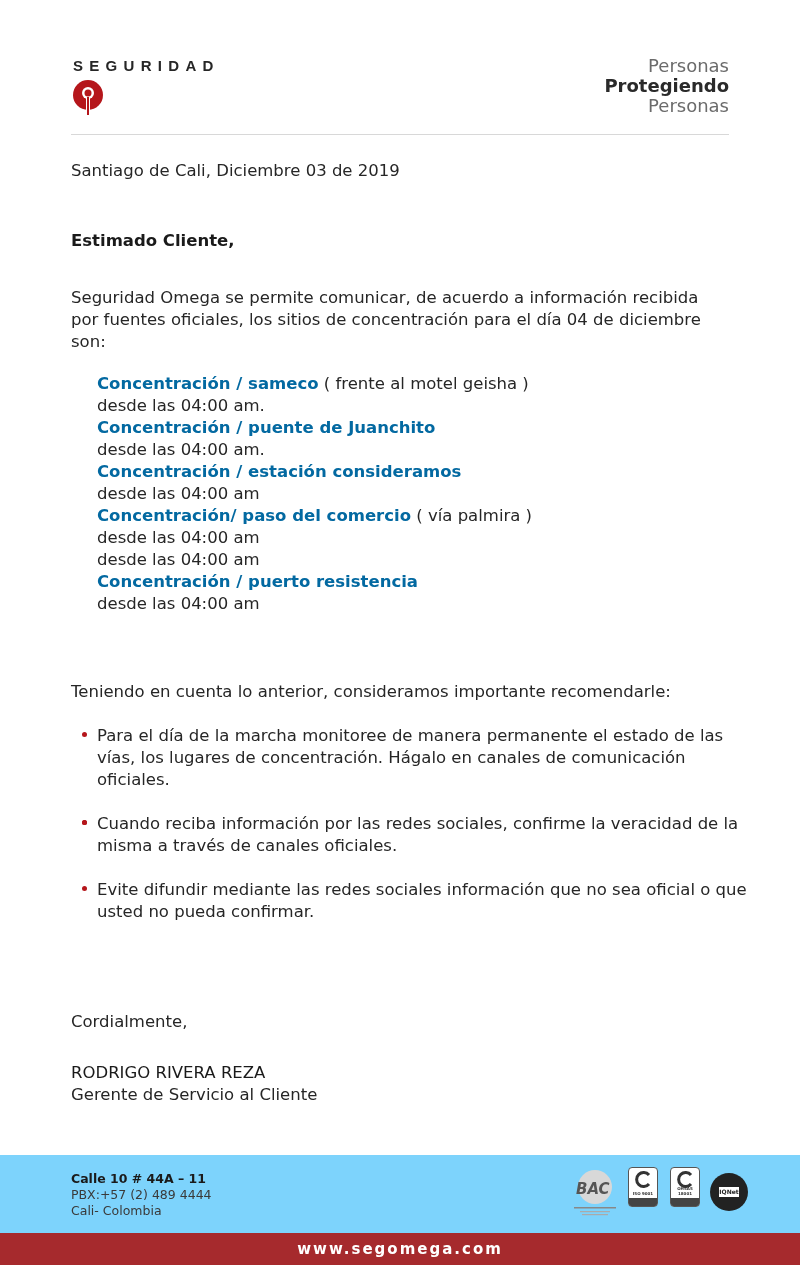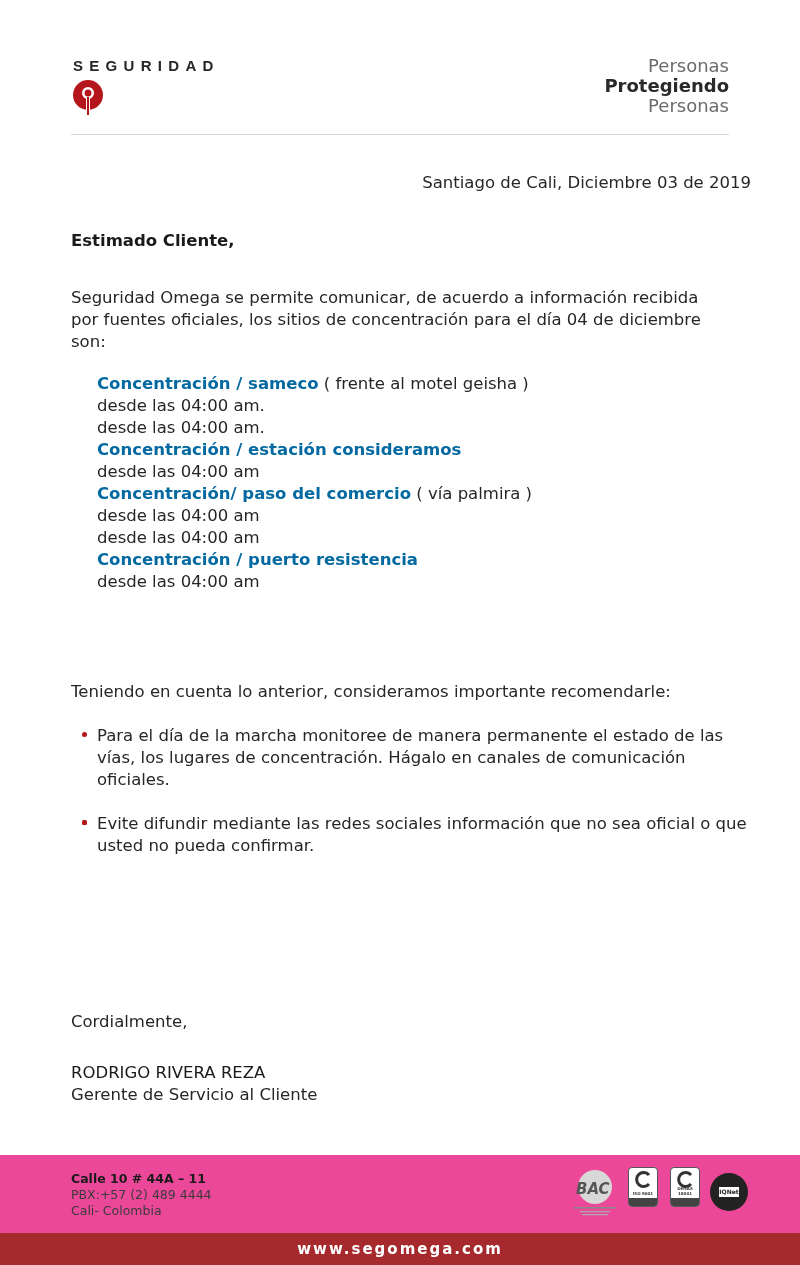--- a/index.html
+++ b/index.html
@@ -33,21 +33,21 @@
       font-size: 18px; line-height: 20px; color: #6b6b6b;
     }
     .tagline .bold { font-weight: bold; color: #2a2a2a; }
     .rule {
       position: absolute; left: 71px; right: 71px; top: 134px; height: 1px; background: #d8d8d8;
     }
     .text {
       position: absolute; left: 71px; width: 680px;
       font-size: 16.5px; line-height: 22px; color: #262626;
     }
-    .date { top: 172px; text-align: right; }
+    .date { top: 160px; }
     .greeting { top: 230px; font-weight: bold; color: #1a1a1a; }
     .intro { top: 287px; width: 640px; }
     .sites {
       position: absolute; left: 97px; top: 373px; width: 600px;
       font-size: 16.5px; line-height: 22px; color: #262626;
     }
     .site-head { color: #0369a1; font-weight: bold; }
     .site-note { color: #262626; font-weight: normal; }
     .lead { top: 681px; }
     .bullets {
@@ -59,21 +59,21 @@
     }
     .bullet .dot {
       position: absolute; left: 2px; top: 7px; width: 5px; height: 5px; border-radius: 50%;
       background: #b5161b;
     }
     .closing { top: 1011px; }
     .sig-name { top: 1062px; font-weight: normal; color: #1a1a1a; }
     .sig-title { top: 1084px; }
 
     .footer {
-      position: absolute; left: 0; top: 1155px; width: 800px; height: 78px; background: #ec4899;
+      position: absolute; left: 0; top: 1155px; width: 800px; height: 78px; background: #7dd3fc;
     }
     .addr {
       position: absolute; left: 71px; top: 16px;
       font-size: 12.5px; line-height: 16px; color: #3a3a3a;
     }
     .addr .street { font-weight: bold; color: #1a1a1a; }
     .certs { position: absolute; left: 570px; top: 10px; width: 185px; height: 60px; }
     .cert-bac { position: absolute; left: 0; top: 2px; width: 50px; height: 52px; }
     .cert-box {
       position: absolute; top: 2px; width: 30px; height: 40px; border: 1.5px solid #555;
@@ -134,20 +134,21 @@
 <div class="text date">Santiago de Cali, Diciembre 03 de 2019</div>
 <div class="text greeting">Estimado Cliente,</div>
 <div class="text intro">Seguridad Omega se permite comunicar, de acuerdo a información recibida por fuentes oficiales, los sitios de concentración para el día 04 de diciembre son:</div>
 
 <div class="sites">
   <div>
     <div><span class="site-head">Concentración / sameco</span><span class="site-note"> ( frente al motel geisha )</span></div>
     <div>desde las 04:00 am.</div>
   </div>
   <div>
+    <div><span class="site-head">Concentración / puente de Juanchito</span><span class="site-note"></span></div>
     <div>desde las 04:00 am.</div>
   </div>
   <div>
     <div><span class="site-head">Concentración / estación consideramos</span><span class="site-note"></span></div>
     <div>desde las 04:00 am</div>
   </div>
   <div>
     <div><span class="site-head">Concentración/ paso del comercio</span><span class="site-note"> ( vía palmira )</span></div>
     <div>desde las 04:00 am</div>
   </div>
@@ -165,20 +166,21 @@
 <div class="bullets">
   <div class="bullet">
     <span class="dot"></span>
     <span>Para el día de la marcha monitoree de manera permanente el estado de las vías, los lugares de concentración. Hágalo en canales de comunicación oficiales.</span>
   </div>
   <div class="bullet">
     <span class="dot"></span>
   </div>
   <div class="bullet">
     <span class="dot"></span>
+    <span>Cuando reciba información por las redes sociales, confirme la veracidad de la misma a través de canales oficiales.</span>
   </div>
   <div class="bullet">
     <span class="dot"></span>
     <span>Evite difundir mediante las redes sociales información que no sea oficial o que usted no pueda confirmar.</span>
   </div>
 </div>
 
 <div class="text closing">Cordialmente,</div>
 <div class="text sig-name">RODRIGO RIVERA REZA</div>
 <div class="text sig-title">Gerente de Servicio al Cliente</div>

